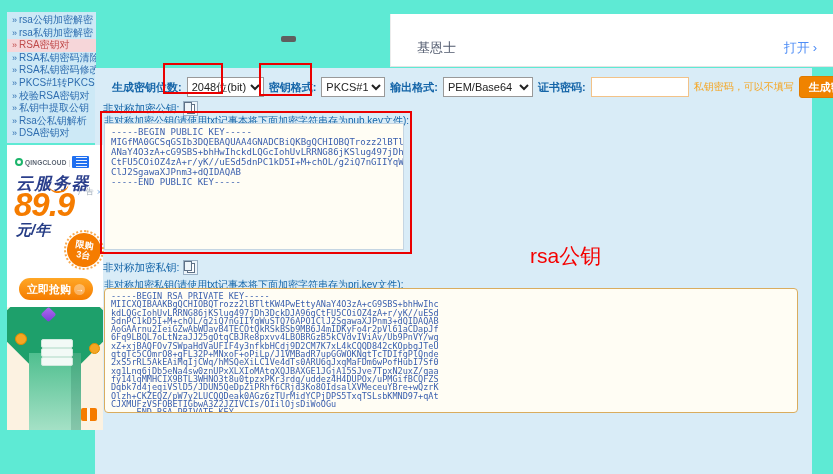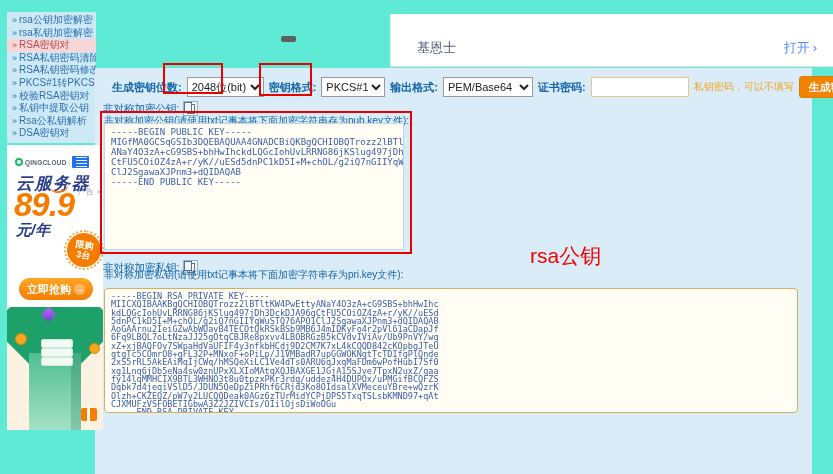--- a/index.html
+++ b/index.html
@@ -66,21 +66,21 @@
 
   .red-rect { position:absolute; border:2px solid #ea0000; pointer-events:none; z-index:7; box-sizing:border-box; }
   .rect-bits { left:163px; top:63px; width:60px; height:31px; }
   .rect-format { left:259px; top:63px; width:53px; height:33px; }
   .rect-pub { left:100px; top:111px; width:312px; height:143px; }
   .rsa-annotation { position:absolute; left:435px; top:174px; color:#f40000; font-size:21px; z-index:8; }
 
   .lr-pub { left:8px; top:33px; }
   .lr-pri { left:8px; top:192px;align-items:center; }
   .ins-pub { left:9px; top:46px; }
-  .ins-pri { left:9px; top:200px; }
+  .ins-pri { left:9px; top:210px; }
 </style>
 </head>
 <body>
 
 <div class="page">
 
   <nav class="sidebar">
     <div class="side-item"><span class="bullet">»</span><span>rsa公钥加密解密</span></div>
     <div class="side-item"><span class="bullet">»</span><span>rsa私钥加密解密</span></div>
     <div class="side-item active"><span class="bullet">»</span><span>RSA密钥对</span></div>

